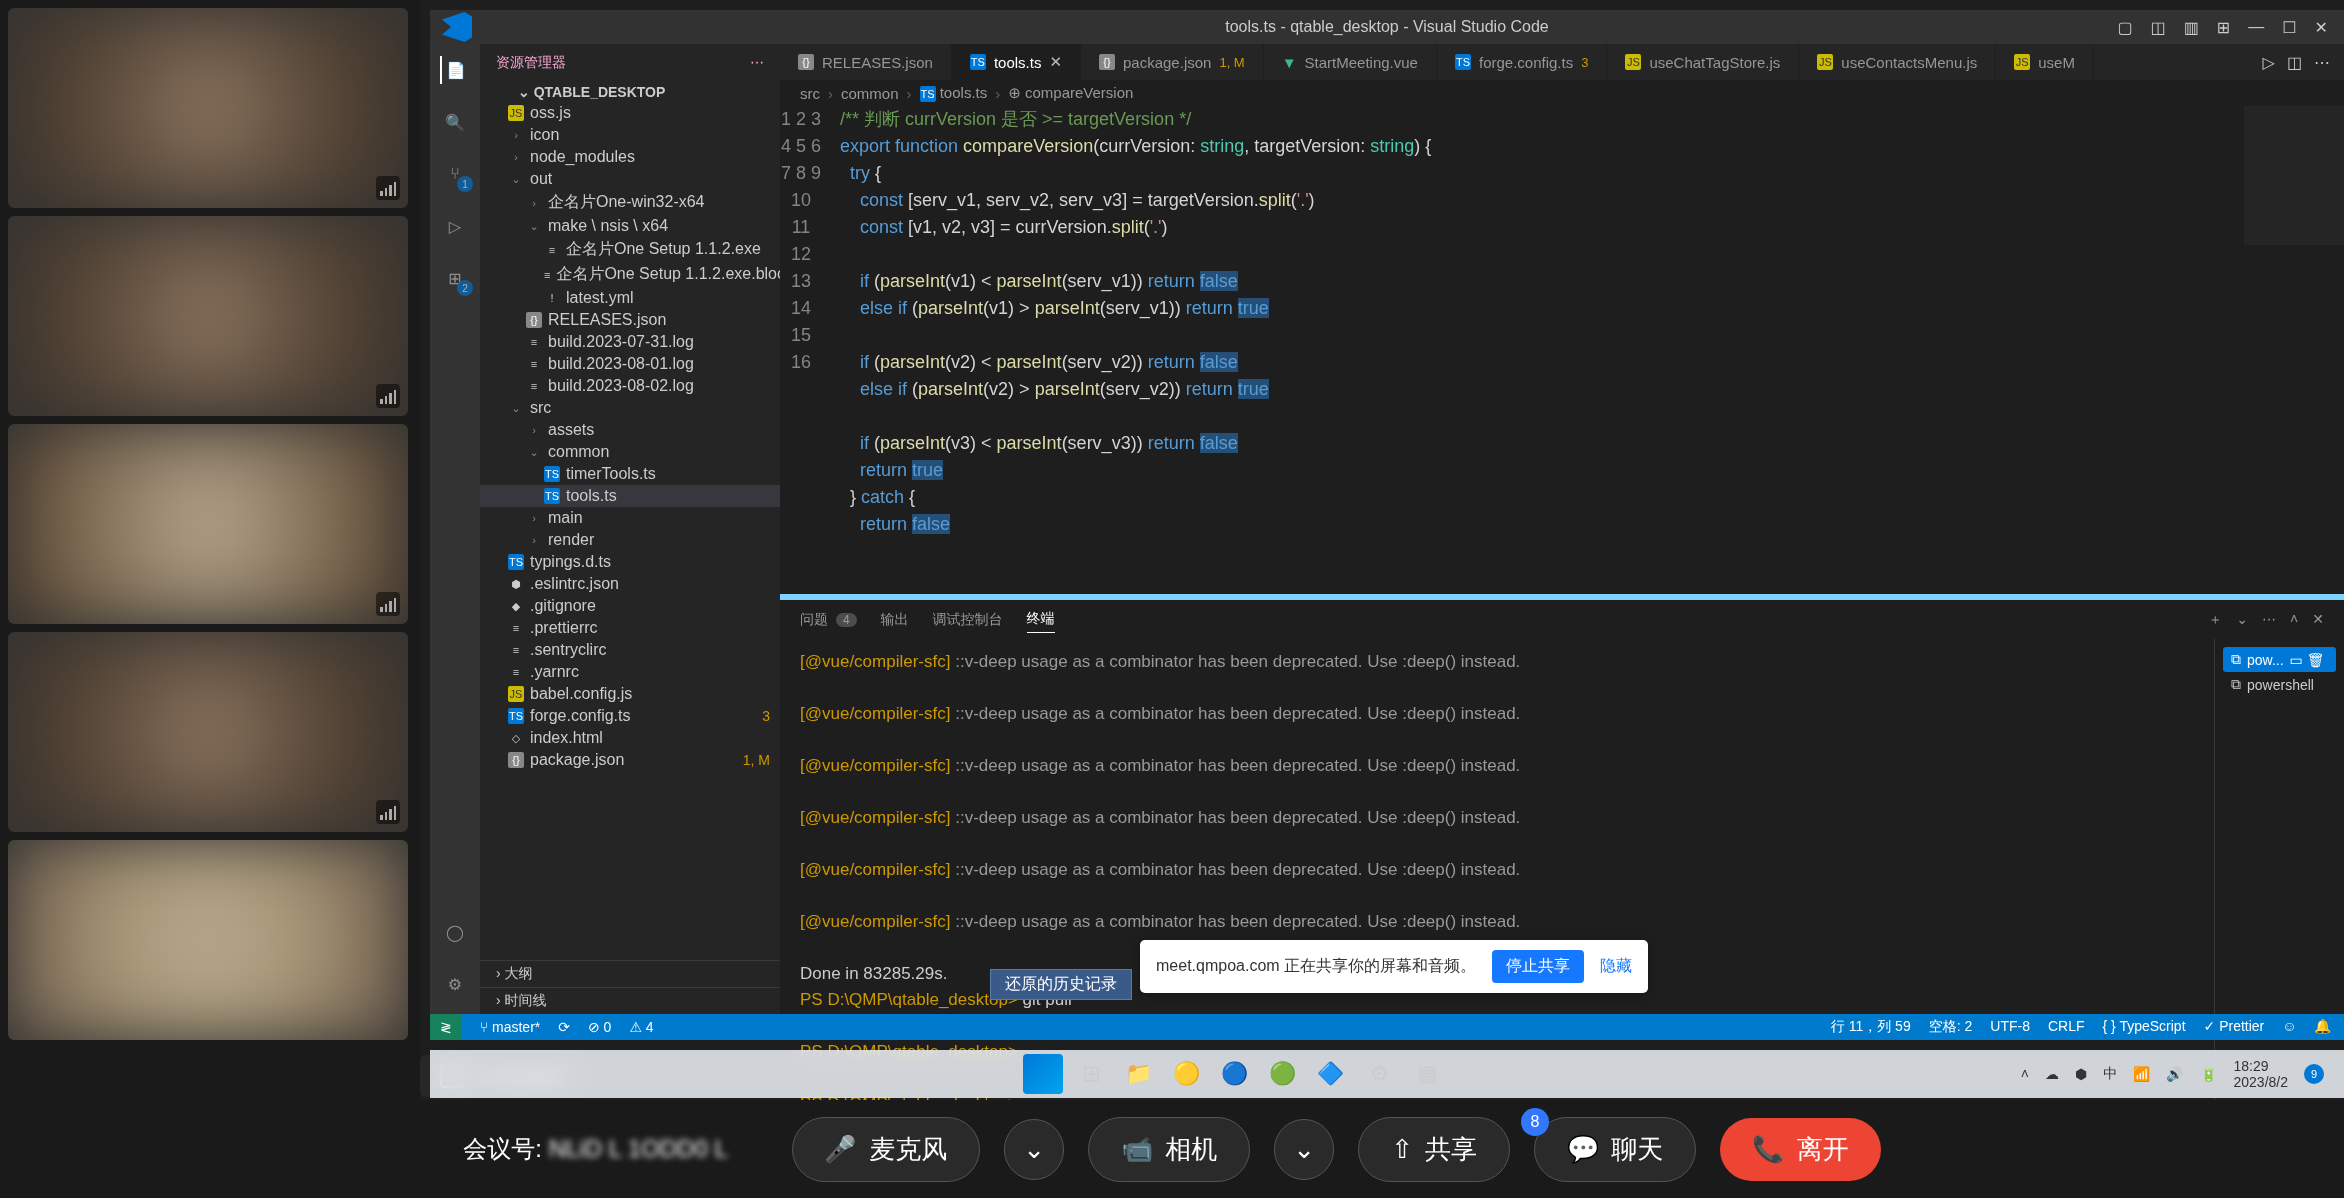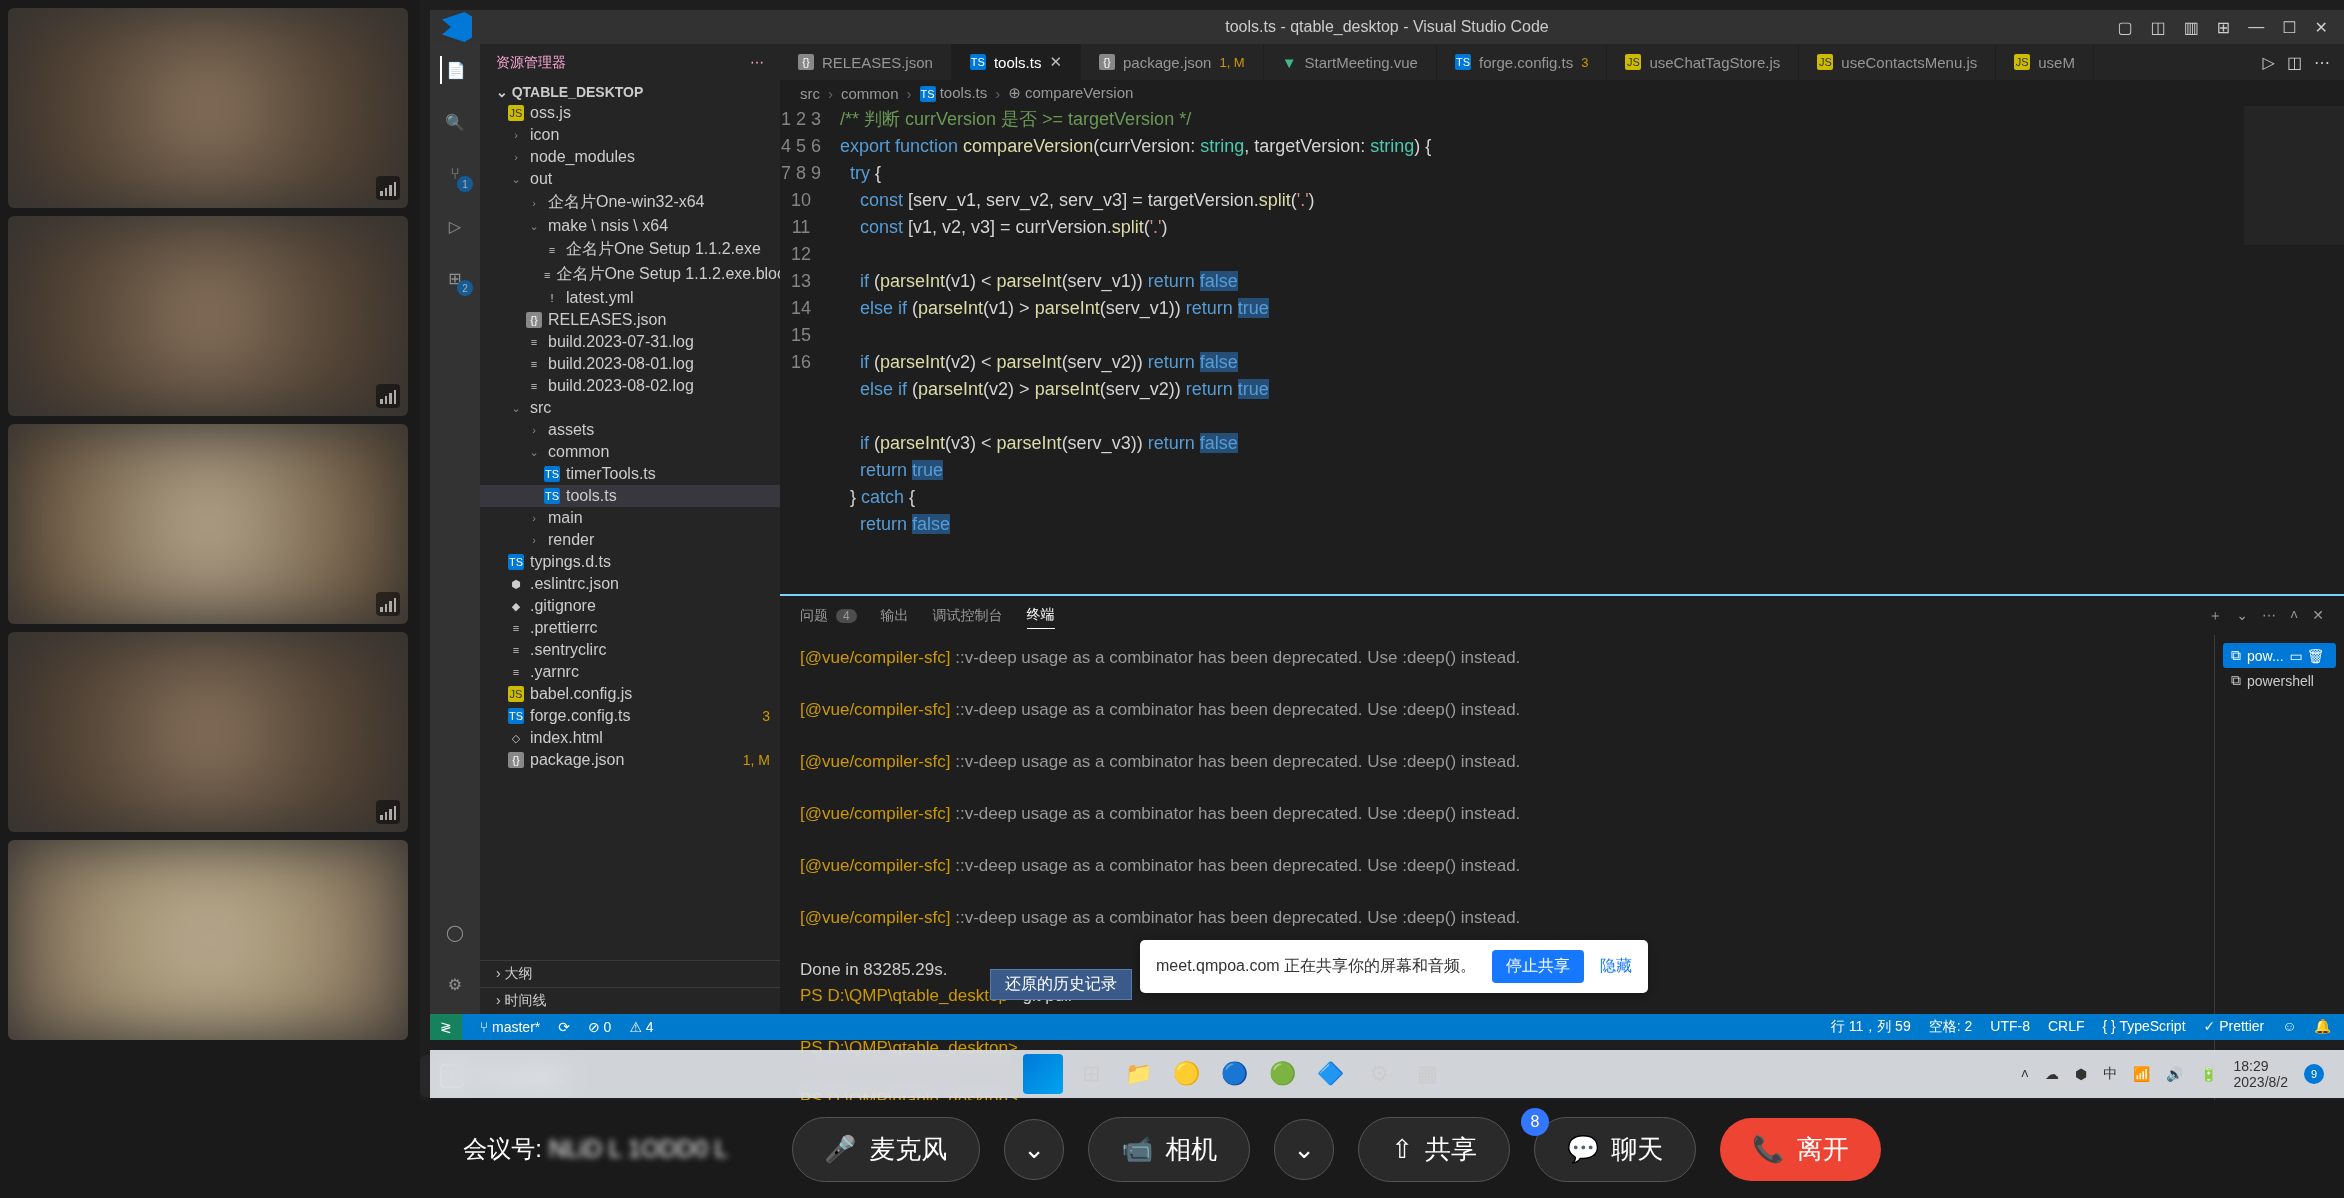--- a/index.html
+++ b/index.html
@@ -37,21 +37,21 @@
 .title-icons span { cursor: pointer; }
 
 .main-row { flex: 1; display: flex; min-height: 0; }
 .activity-bar { width: 50px; background: #333; display: flex; flex-direction: column; align-items: center; padding-top: 12px; gap: 24px; }
 .act-icon { width: 28px; height: 28px; opacity: .6; cursor: pointer; display: flex; align-items: center; justify-content: center; position: relative; }
 .act-icon.active { opacity: 1; border-left: 2px solid #fff; margin-left: -2px; padding-left: 2px; }
 .act-badge { position: absolute; bottom: -4px; right: -4px; background: #0078d7; color: #fff; border-radius: 50%; width: 16px; height: 16px; font-size: 10px; display: flex; align-items: center; justify-content: center; }
 
 .sidebar { width: 300px; background: #252526; display: flex; flex-direction: column; font-size: 16px; overflow: hidden; }
 .sb-header { padding: 10px 16px; color: #f9a8d4; font-size: 14px; display: flex; justify-content: space-between; }
-.sb-root { padding: 2px 16px; font-weight: bold; font-size: 14px; }
+.sb-root { padding: 2px 16px; font-weight: bold; font-size: 14px; margin-left: 22px; }
 .tree { flex: 1; overflow: auto; }
 .tree-item { padding: 2px 0 2px 28px; cursor: pointer; white-space: nowrap; display: flex; align-items: center; gap: 6px; color: #ccc; }
 .tree-item.d1{padding-left:28px}.tree-item.d2{padding-left:46px}.tree-item.d3{padding-left:64px}
 .tree-item.active { background: #37373d; }
 .tree-item .badge { margin-left: auto; margin-right: 10px; color: #c90; font-size: 14px; }
 .fi { width: 16px; height: 16px; display: inline-flex; align-items: center; justify-content: center; font-size: 11px; border-radius: 2px; }
 .fi.ts{background:#0078d7;color:#fff}.fi.js{background:#cb0;color:#333}.fi.json{background:#888;color:#fff}.fi.chev{color:#888}
 .sb-section { padding: 4px 16px; border-top: 1px solid #3a3a3a; font-size: 14px; color: #ccc; }
 
 .editor-area { flex: 1; display: flex; flex-direction: column; min-width: 0; background: #1e1e1e; }
@@ -64,21 +64,21 @@
 
 .breadcrumb { padding: 4px 20px; font-size: 15px; color: #999; display: flex; gap: 8px; align-items: center; }
 .breadcrumb .sep{color:#666}
 
 .code-area { flex: 1; display: flex; font-family: Consolas,monospace; font-size: 18px; line-height: 27px; position: relative; overflow: hidden; }
 .gutter { width: 60px; text-align: center; padding-right: 18px; color: #858585; user-select: none; }
 .code { flex: 1; white-space: pre; color: #d4d4d4; }
 .c-kw{color:#569cd6}.c-fn{color:#dcdcaa}.c-str{color:#ce9178}.c-cmt{color:#6a9955}.c-type{color:#4ec9b0}.c-hl{background:#264f78}
 .minimap { position: absolute; right: 0; top: 0; width: 100px; height: 100%; background: linear-gradient(#2a2a2a 0,#2a2a2a 30%,#1e1e1e 30%); opacity: .6; }
 
-.panel { height: 420px; border-top: 2px solid #7dd3fc; display: flex; flex-direction: column; background: #1e1e1e; margin-top: 25px; }
+.panel { height: 420px; border-top: 6px solid #7dd3fc; display: flex; flex-direction: column; background: #1e1e1e; margin-top: 25px; }
 .panel-tabs { display: flex; gap: 24px; padding: 6px 20px; font-size: 14px; color: #999; align-items: center; }
 .panel-tab { cursor: pointer; padding: 4px 0; }
 .panel-tab.active { color: #fff; border-bottom: 1px solid #fff; }
 .panel-tab .cnt { background: #4d4d4d; border-radius: 10px; padding: 0 7px; font-size: 12px; margin-left: 4px; }
 .panel-actions { margin-left: auto; display: flex; gap: 14px; }
 .terminal-body { flex: 1; display: flex; }
 .term-out { flex: 1; padding: 10px 20px; font-family: Consolas,monospace; font-size: 17px; line-height: 26px; overflow: hidden; }
 .term-line{white-space:pre}.t-yel{color:#c90}.t-gry{color:#999}
 .term-side { width: 130px; border-left: 1px solid #3a3a3a; padding: 8px; font-size: 14px; }
 .term-side-item { padding: 4px 8px; display: flex; align-items: center; gap: 6px; }

